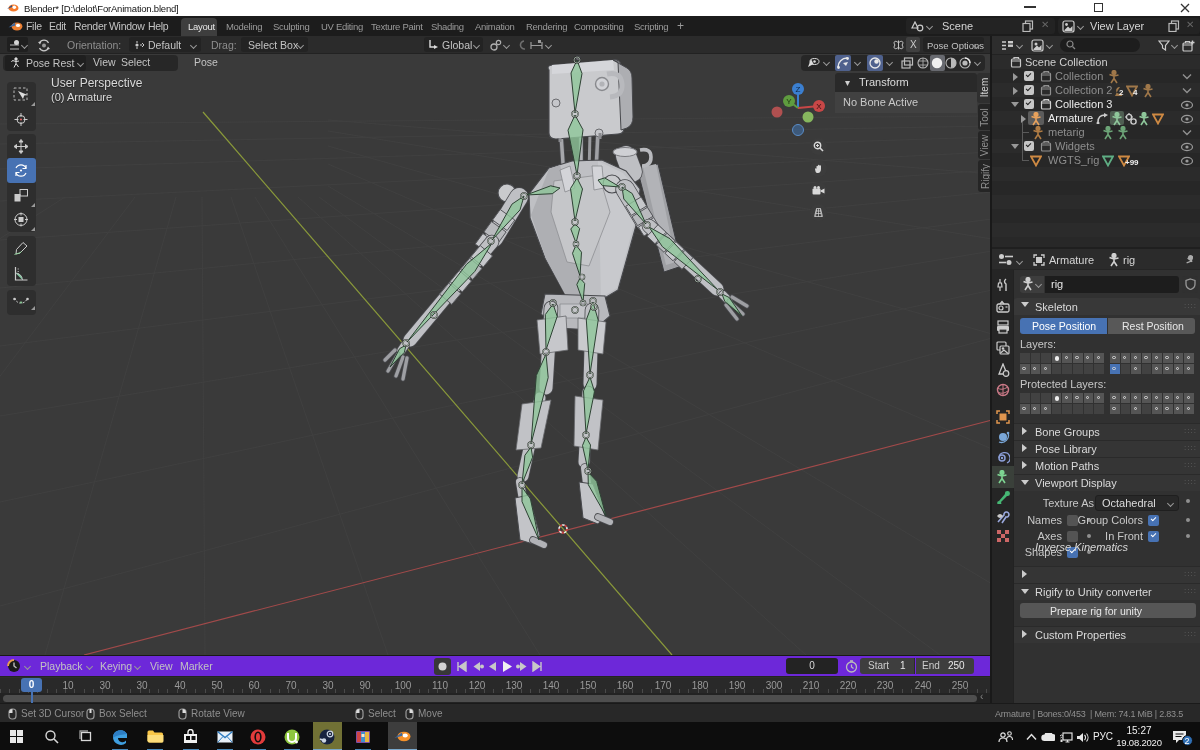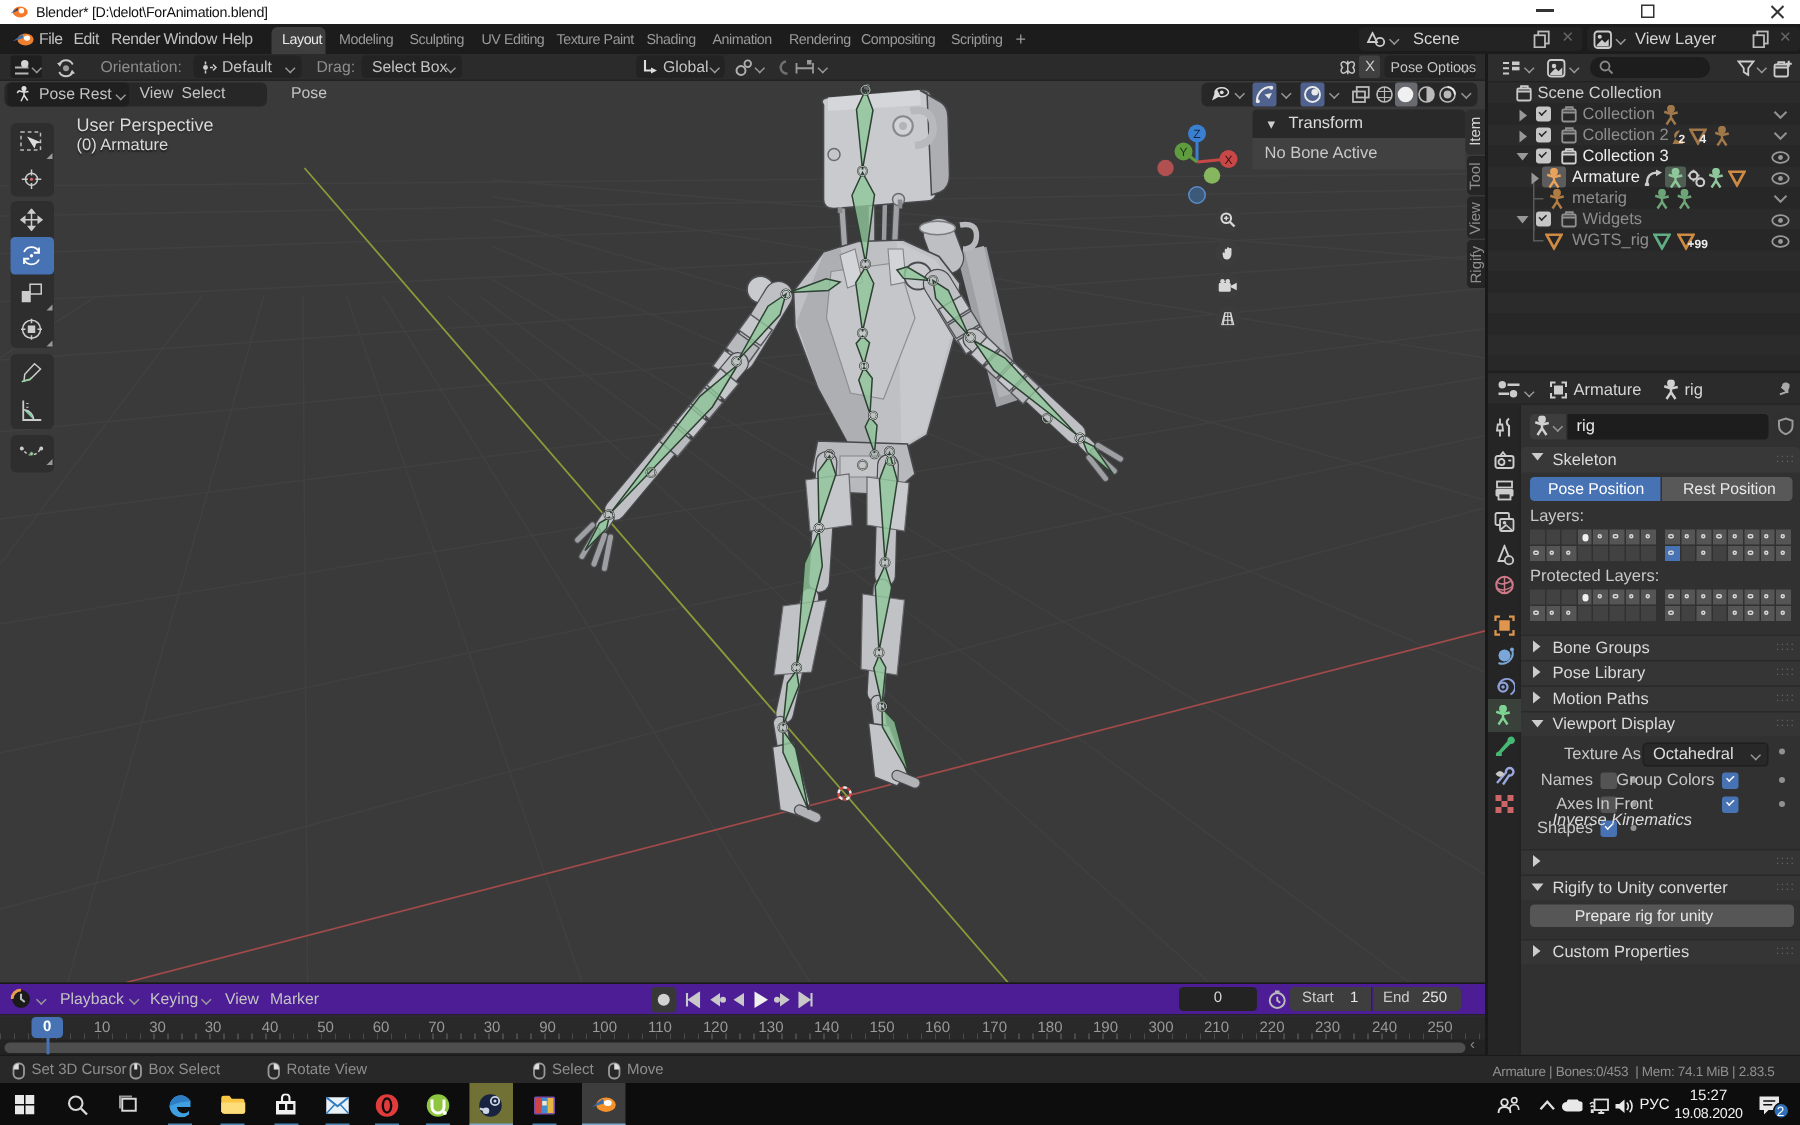--- a/index.html
+++ b/index.html
@@ -523,21 +523,21 @@
       </div>
   <div class="abs" style="left:978px;top:77px;width:14px;height:28px;background:#252525;border-radius:3px 0 0 3px;">
         <span class="abs" style="left:-8px;top:9px;font-size:10px;color:#909090;transform:rotate(-90deg);display:inline-block;width:28px;text-align:center;">View</span>
       </div>
   <div class="abs" style="left:978px;top:106px;width:14px;height:32px;background:#252525;border-radius:3px 0 0 3px;">
         <span class="abs" style="left:-8px;top:11px;font-size:10px;color:#909090;transform:rotate(-90deg);display:inline-block;width:30px;text-align:center;">Rigify</span>
       </div>
 </div>
 
 <div id="timeline" class="abs" style="left:0;top:655px;width:992px;height:48px;background:#2d2d2d;border-top:1px solid #191919;">
-  <div class="abs" style="left:0;top:0;width:992px;height:21px;background:#4c1d95;border-bottom:1px solid #242424;">
+  <div class="abs" style="left:0;top:0;width:992px;height:21px;background:#6d28d9;border-bottom:1px solid #242424;">
     <svg class="abs" style="left:7px;top:3px" width="14" height="14">
           <circle cx="7" cy="7" r="6" fill="#1a1a1a"></circle>
           <path d="M7 3.5 V7 L9.5 9" stroke="#bbb" stroke-width="1.4" fill="none"></path>
           <path d="M7 1 A6 6 0 0 0 1 7" fill="none" stroke="#e79d4e" stroke-width="2"></path>
         </svg>
     <span class="chev abs" style="left:24px;top:7px;"></span>
     <span class="txt abs" style="left:40px;top:4px;">Playback</span>
     <span class="chev abs" style="left:86px;top:7px;"></span>
     <span class="txt abs" style="left:100px;top:4px;">Keying</span>
     <span class="chev abs" style="left:134px;top:7px;"></span>
@@ -1089,21 +1089,21 @@
 <span class="abs" style="left:20px;top:478px;width:50px;text-align:right;color:#c8c8c8;">Names</span>
 <span class="abs" style="left:75px;top:479px;width:11px;height:11px;background:#545454;border-radius:2px;"></span>
 <span class="abs" style="left:95px;top:482px;width:4px;height:4px;background:#909090;border-radius:50%;"></span>
 <span class="abs" style="left:72px;top:478px;width:79px;text-align:right;color:#c8c8c8;">Group Colors</span>
 <span class="abs" style="left:156px;top:479px;width:11px;height:11px;background:#4772b3;border-radius:2px;"></span>
 <span class="abs" style="left:158.5px;top:481px;width:5px;height:3px;border-left:1.6px solid #fff;border-bottom:1.6px solid #fff;transform:rotate(-45deg);"></span>
 <span class="abs" style="left:194px;top:482px;width:4px;height:4px;background:#909090;border-radius:50%;"></span>
 <span class="abs" style="left:20px;top:494px;width:50px;text-align:right;color:#c8c8c8;">Axes</span>
 <span class="abs" style="left:75px;top:495px;width:11px;height:11px;background:#545454;border-radius:2px;"></span>
 <span class="abs" style="left:95px;top:498px;width:4px;height:4px;background:#909090;border-radius:50%;"></span>
-<span class="abs" style="left:72px;top:494px;width:79px;text-align:left;color:#c8c8c8;">In Front</span>
+<span class="abs" style="left:72px;top:494px;width:79px;text-align:right;color:#c8c8c8;">In Front</span>
 <span class="abs" style="left:156px;top:495px;width:11px;height:11px;background:#4772b3;border-radius:2px;"></span>
 <span class="abs" style="left:158.5px;top:497px;width:5px;height:3px;border-left:1.6px solid #fff;border-bottom:1.6px solid #fff;transform:rotate(-45deg);"></span>
 <span class="abs" style="left:194px;top:498px;width:4px;height:4px;background:#909090;border-radius:50%;"></span>
 <span class="abs" style="left:20px;top:510px;width:50px;text-align:right;color:#c8c8c8;">Shapes</span>
 <span class="abs" style="left:75px;top:511px;width:11px;height:11px;background:#4772b3;border-radius:2px;"></span>
 <span class="abs" style="left:77.5px;top:513px;width:5px;height:3px;border-left:1.6px solid #fff;border-bottom:1.6px solid #fff;transform:rotate(-45deg);"></span>
 <span class="abs" style="left:95px;top:514px;width:4px;height:4px;background:#909090;border-radius:50%;"></span>
 <div class="abs" style="left:22px;top:530px;width:186px;height:17px;background:#353535;border-top:1px solid #2a2a2a;"></div>
 <span class="abs" style="left:30px;top:534px;width:0;height:0;border-top:4px solid transparent;border-bottom:4px solid transparent;border-left:5px solid #ccc;"></span>
 <span class="abs" style="left:43px;top:505px;color:#dadada;font-style:italic;">Inverse Kinematics</span>

